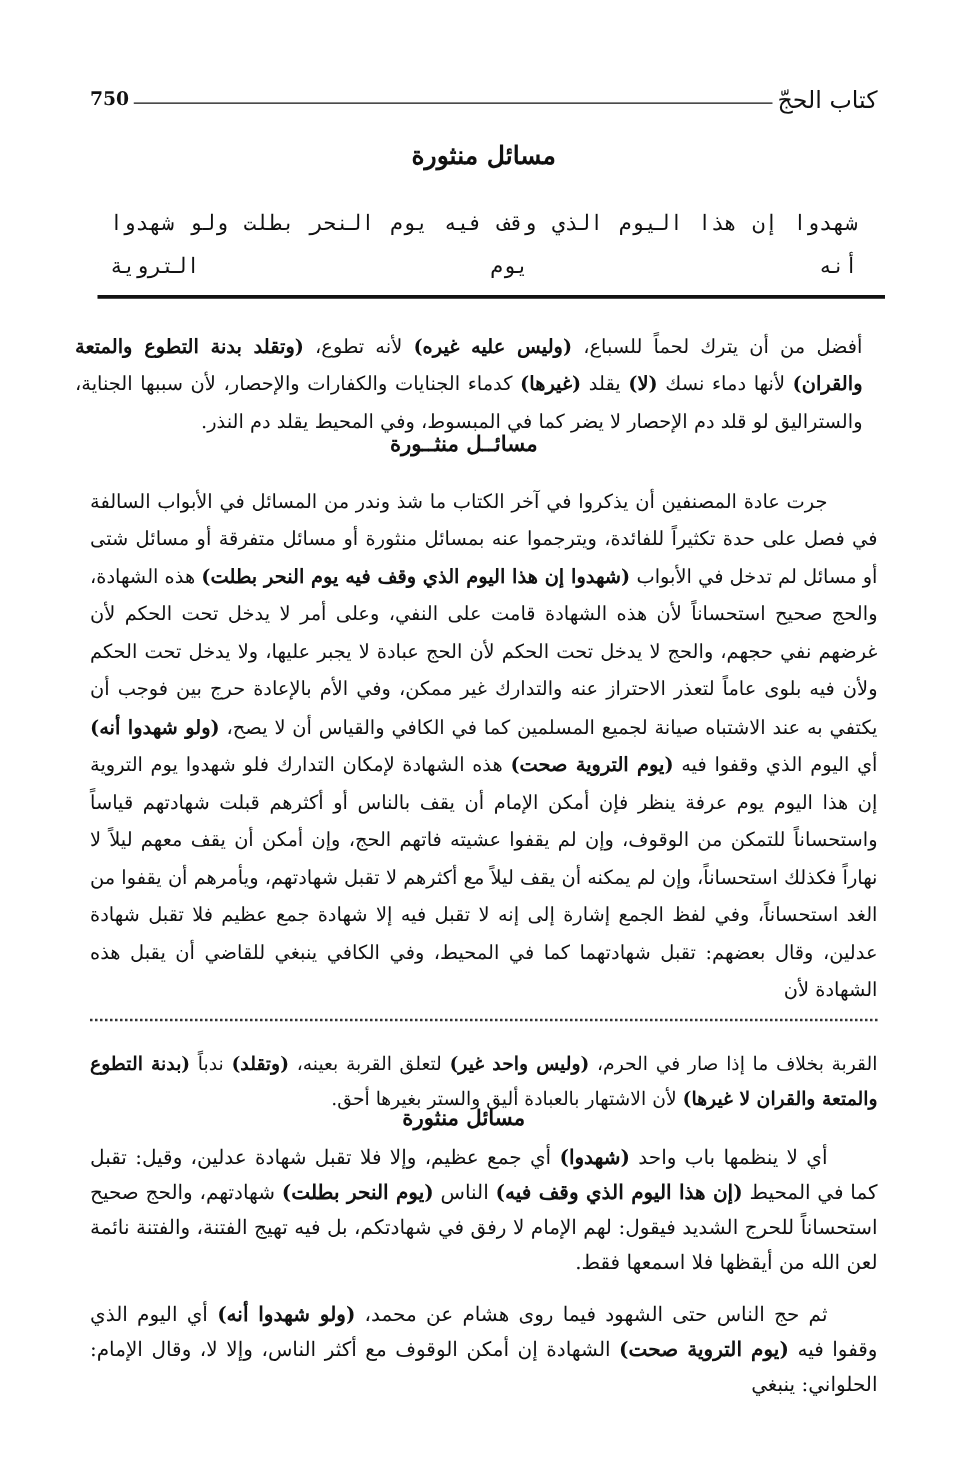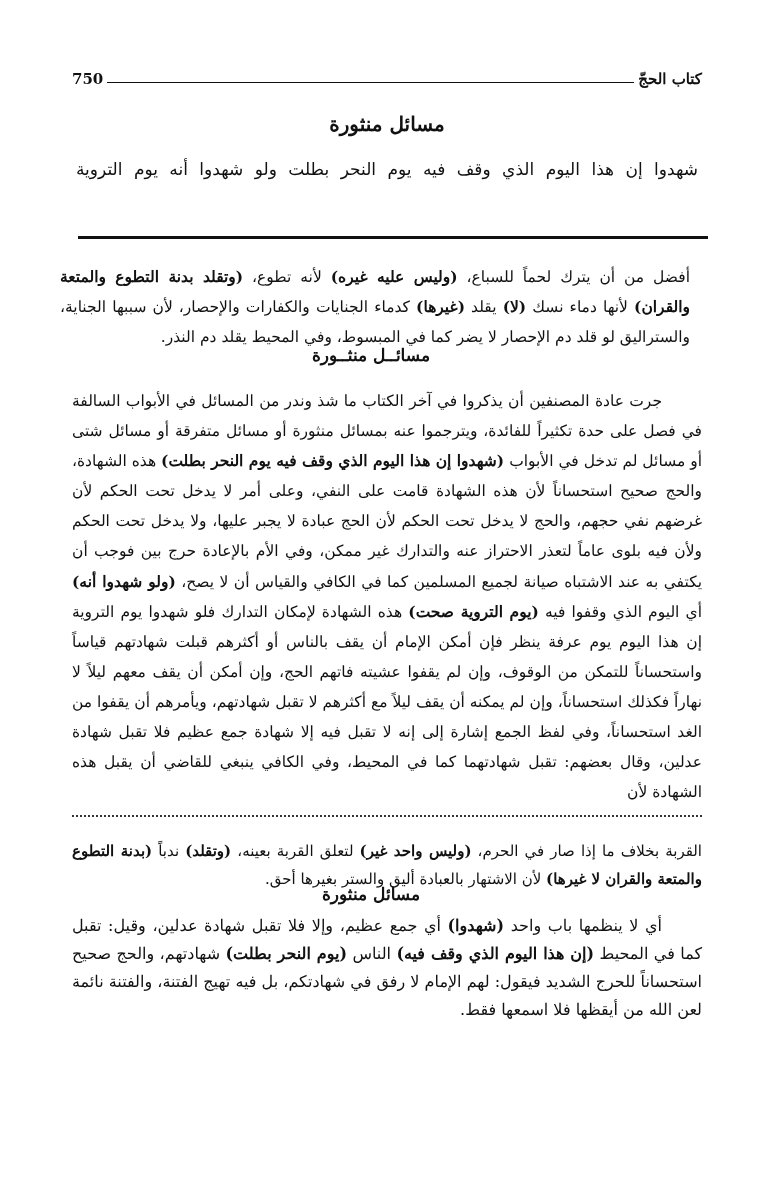--- a/index.html
+++ b/index.html
@@ -5,34 +5,34 @@
   html, body { margin: 0; padding: 0; background: #ffffff; }
   body {
     width: 765px; height: 1185px; position: relative; overflow: hidden;
     font-family: "DejaVu Serif", "Liberation Serif", serif;
     color: #111;
   }
   .running-head {
     position: absolute; top: 68px; left: 72px; width: 630px; height: 22px;
     direction: rtl; display: flex; align-items: center;
   }
-  .running-head .title { font-size: 15px; font-weight: bold; white-space: nowrap; }
+  .running-head .title { font-size: 19px; font-weight: normal; white-space: nowrap; }
   .running-head .rule { flex: 1; height: 0; border-top: 1.5px solid #111; margin: 6px 4px 0 4px; }
   .running-head .pageno { font-size: 15px; font-weight: bold; white-space: nowrap; }
 
   .matn-heading {
     position: absolute; top: 112px; left: 72px; width: 630px;
     text-align: center; font-size: 20px; font-weight: bold;
   }
   .matn {
     position: absolute; top: 148px; left: 72px; width: 630px;
     direction: rtl; text-align: justify; text-align-last: justify;
     font-size: 17px; line-height: 34px;
   }
-  .matn p { margin: 4px; }
+  .matn p { margin: 16px; font-family: Liberation Mono, monospace; }
   .matn-rule {
     position: absolute; top: 236px; left: 78px; width: 630px; height: 0;
     border-top: 3px solid #111;
   }
 
   .sharh-top {
     position: absolute; top: 262px; left: 60px; width: 630px;
     direction: rtl; font-size: 15.5px; line-height: 30px; text-align: justify;
   }
   .sharh-top p, .sharh p, .hashiya p { margin: 0; }
@@ -97,13 +97,14 @@
 <div class="dots"></div>
 
 <div class="hashiya-top">
   <p><span>القربة بخلاف ما إذا صار في الحرم، </span><span class="b">(وليس واحد غير)</span><span> لتعلق القربة بعينه، </span><span class="b">(وتقلد)</span><span> ندباً </span><span class="b">(بدنة التطوع والمتعة والقران لا غيرها)</span><span> لأن الاشتهار بالعبادة أليق والستر بغيرها أحق.</span></p>
 </div>
 
 <div class="sec-heading sec2">مسائل منثورة</div>
 
 <div class="hashiya">
   <p class="indent"><span>أي لا ينظمها باب واحد </span><span class="b">(شهدوا)</span><span> أي جمع عظيم، وإلا فلا تقبل شهادة عدلين، وقيل: تقبل كما في المحيط </span><span class="b">(إن هذا اليوم الذي وقف فيه)</span><span> الناس </span><span class="b">(يوم النحر بطلت)</span><span> شهادتهم، والحج صحيح استحساناً للحرج الشديد فيقول: لهم الإمام لا رفق في شهادتكم، بل فيه تهيج الفتنة، والفتنة نائمة لعن الله من أيقظها فلا اسمعها فقط.</span></p>
+  <p class="indent gap"><span>ثم حج الناس حتى الشهود فيما روى هشام عن محمد، </span><span class="b">(ولو شهدوا أنه)</span><span> أي اليوم الذي وقفوا فيه </span><span class="b">(يوم التروية صحت)</span><span> الشهادة إن أمكن الوقوف مع أكثر الناس، وإلا لا، وقال الإمام: الحلواني: ينبغي</span></p>
 </div>
 
 </body></html>

